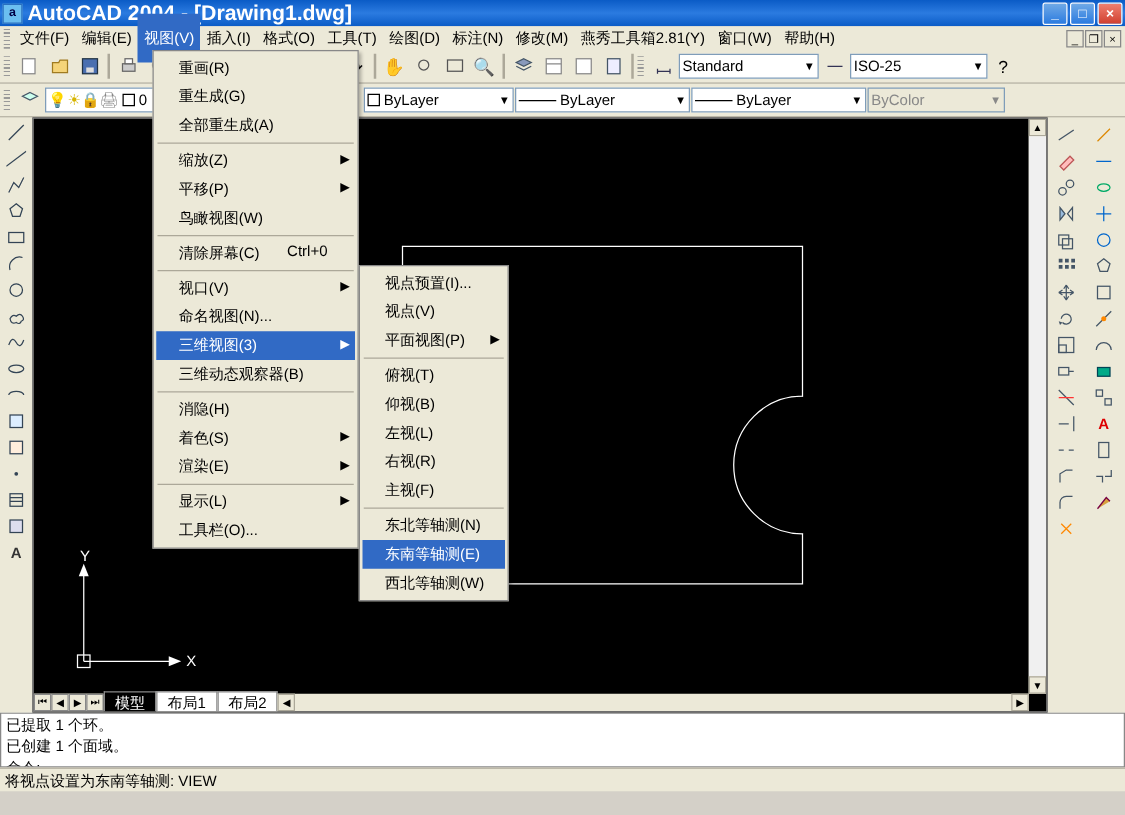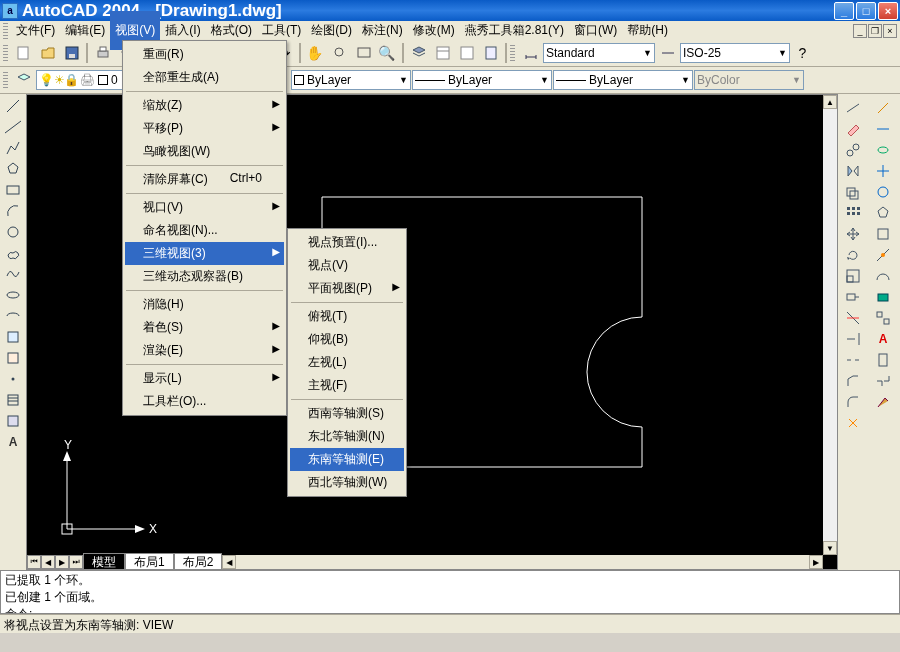--- a/index.html
+++ b/index.html
@@ -552,20 +552,21 @@
 </div>
 
 <div class="cmd-area"><span>已提取 1 个环。</span>
 <span>已创建 1 个面域。</span>
 <span>命令:</span></div>
 
 <div class="statusbar"><span>将视点设置为东南等轴测:  VIEW</span></div>
 
 <div class="dropdown" id="view-dd" style="left:122px;top:40px;width:165px">
     <div class="mi">重画(R)</div>
+    <div class="mi">重生成(G)</div>
     <div class="mi">全部重生成(A)</div>
     <div class="ms"></div>
     <div class="mi">缩放(Z)<span class="arrow">▶</span></div>
     <div class="mi">平移(P)<span class="arrow">▶</span></div>
     <div class="mi">鸟瞰视图(W)</div>
     <div class="ms"></div>
     <div class="mi">清除屏幕(C)<span class="sc">Ctrl+0</span></div>
     <div class="ms"></div>
     <div class="mi">视口(V)<span class="arrow">▶</span></div>
     <div class="mi">命名视图(N)...</div>
@@ -573,27 +574,27 @@
     <div class="mi">三维动态观察器(B)</div>
     <div class="ms"></div>
     <div class="mi">消隐(H)</div>
     <div class="mi">着色(S)<span class="arrow">▶</span></div>
     <div class="mi">渲染(E)<span class="arrow">▶</span></div>
     <div class="ms"></div>
     <div class="mi">显示(L)<span class="arrow">▶</span></div>
     <div class="mi">工具栏(O)...</div>
   </div>
 
-<div class="dropdown" id="sub-dd" style="left:287px;top:228px;width:120px">
+<div class="dropdown" id="sub-dd" style="left:287px;top:212px;width:120px">
     <div class="mi">视点预置(I)...</div>
     <div class="mi">视点(V)</div>
     <div class="mi">平面视图(P)<span class="arrow">▶</span></div>
     <div class="ms"></div>
     <div class="mi">俯视(T)</div>
     <div class="mi">仰视(B)</div>
     <div class="mi">左视(L)</div>
+    <div class="mi">右视(R)</div>
     <div class="mi">主视(F)</div>
     <div class="ms"></div>
-    <div class="mi">西南等轴测(S)</div>
     <div class="mi">东北等轴测(N)</div>
     <div class="mi hl">东南等轴测(E)</div>
     <div class="mi">西北等轴测(W)</div>
   </div>
 
 </body></html>

